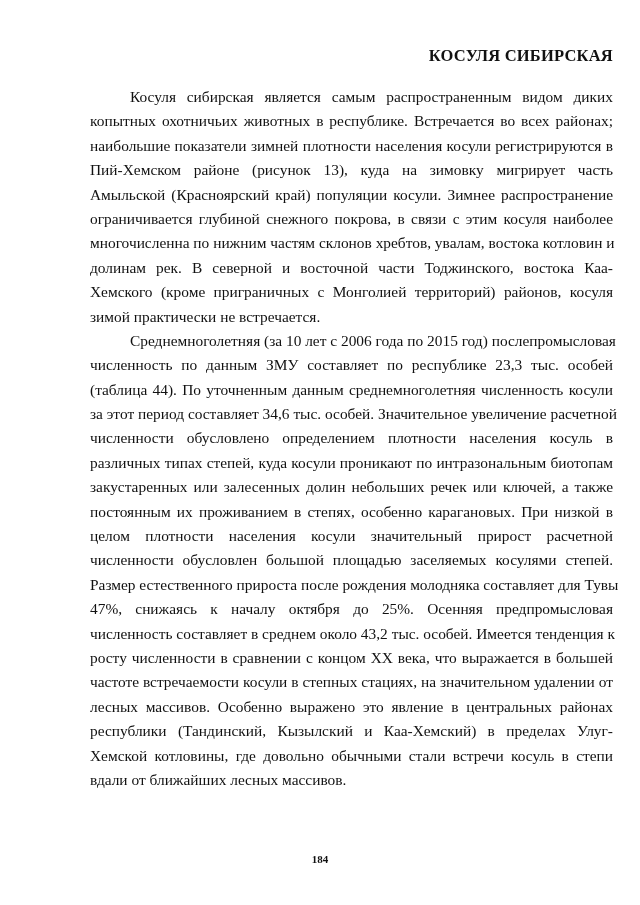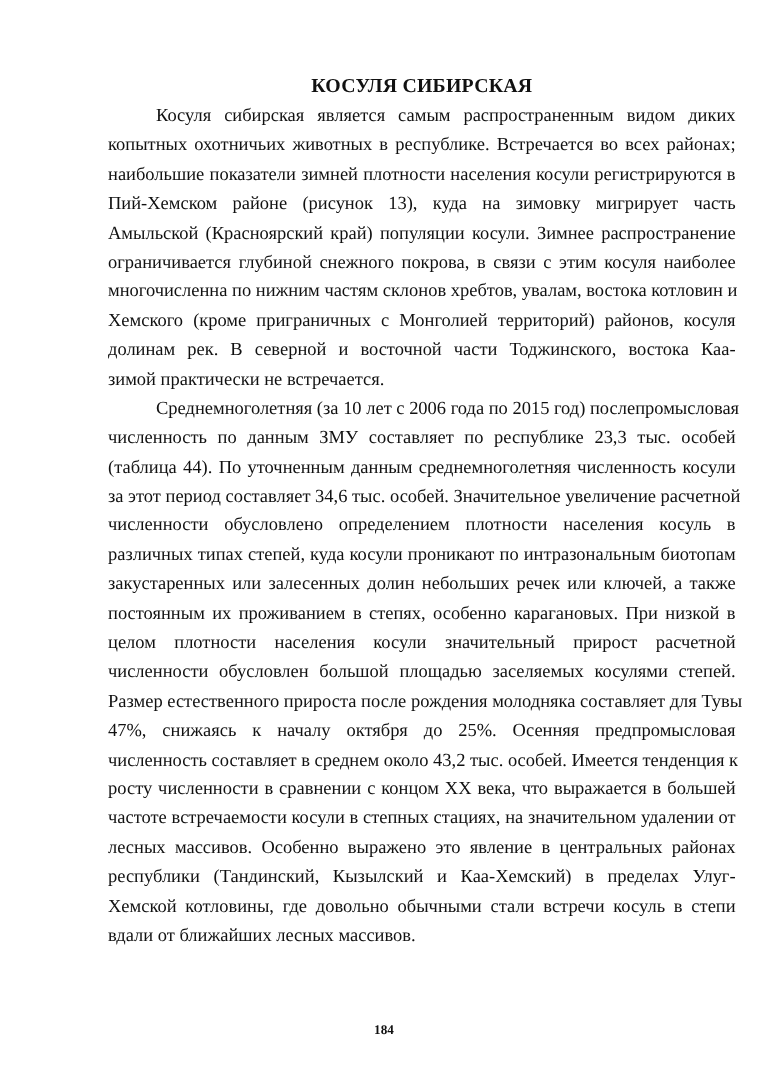--- a/index.html
+++ b/index.html
@@ -17,22 +17,22 @@
   }
   .page {
     position: absolute;
     left: 0; top: 0;
     width: 640px; height: 905px;
   }
   .title {
     position: absolute;
     left: 90px;
     width: 523px;
-    top: 60px;
-    text-align: center;
+    top: 44px;
+    text-align: right;
     font-weight: bold;
     font-size: 16.5px;
     line-height: 24px;
     letter-spacing: 0.2px;
   }
   .body {
     position: absolute;
     left: 90px;
     width: 523px;
     top: 85px;
@@ -71,22 +71,22 @@
 
   <div class="body">
     <div>
       <span class="line indent">Косуля сибирская является самым распространенным видом диких</span>
       <span class="line">копытных охотничьих животных в республике. Встречается во всех районах;</span>
       <span class="line">наибольшие показатели зимней плотности населения косули регистрируются в</span>
       <span class="line">Пий-Хемском районе (рисунок 13), куда на зимовку мигрирует часть</span>
       <span class="line">Амыльской (Красноярский край) популяции косули. Зимнее распространение</span>
       <span class="line">ограничивается глубиной снежного покрова, в связи с этим косуля наиболее</span>
       <span class="line">многочисленна по нижним частям склонов хребтов, увалам, востока котловин и</span>
+      <span class="line">долинам рек. В северной и восточной части Тоджинского, востока Каа-</span>
       <span class="line">Хемского (кроме приграничных с Монголией территорий) районов, косуля</span>
-      <span class="line">долинам рек. В северной и восточной части Тоджинского, востока Каа-</span>
       <span class="line last">зимой практически не встречается.</span>
     </div>
     <div>
       <span class="line indent">Среднемноголетняя (за 10 лет с 2006 года по 2015 год) послепромысловая</span>
       <span class="line">численность по данным ЗМУ составляет по республике 23,3 тыс. особей</span>
       <span class="line">(таблица 44). По уточненным данным среднемноголетняя численность косули</span>
       <span class="line">за этот период составляет 34,6 тыс. особей. Значительное увеличение расчетной</span>
       <span class="line">численности обусловлено определением плотности населения косуль в</span>
       <span class="line">различных типах степей, куда косули проникают по интразональным биотопам</span>
       <span class="line">закустаренных или залесенных долин небольших речек или ключей, а также</span>

